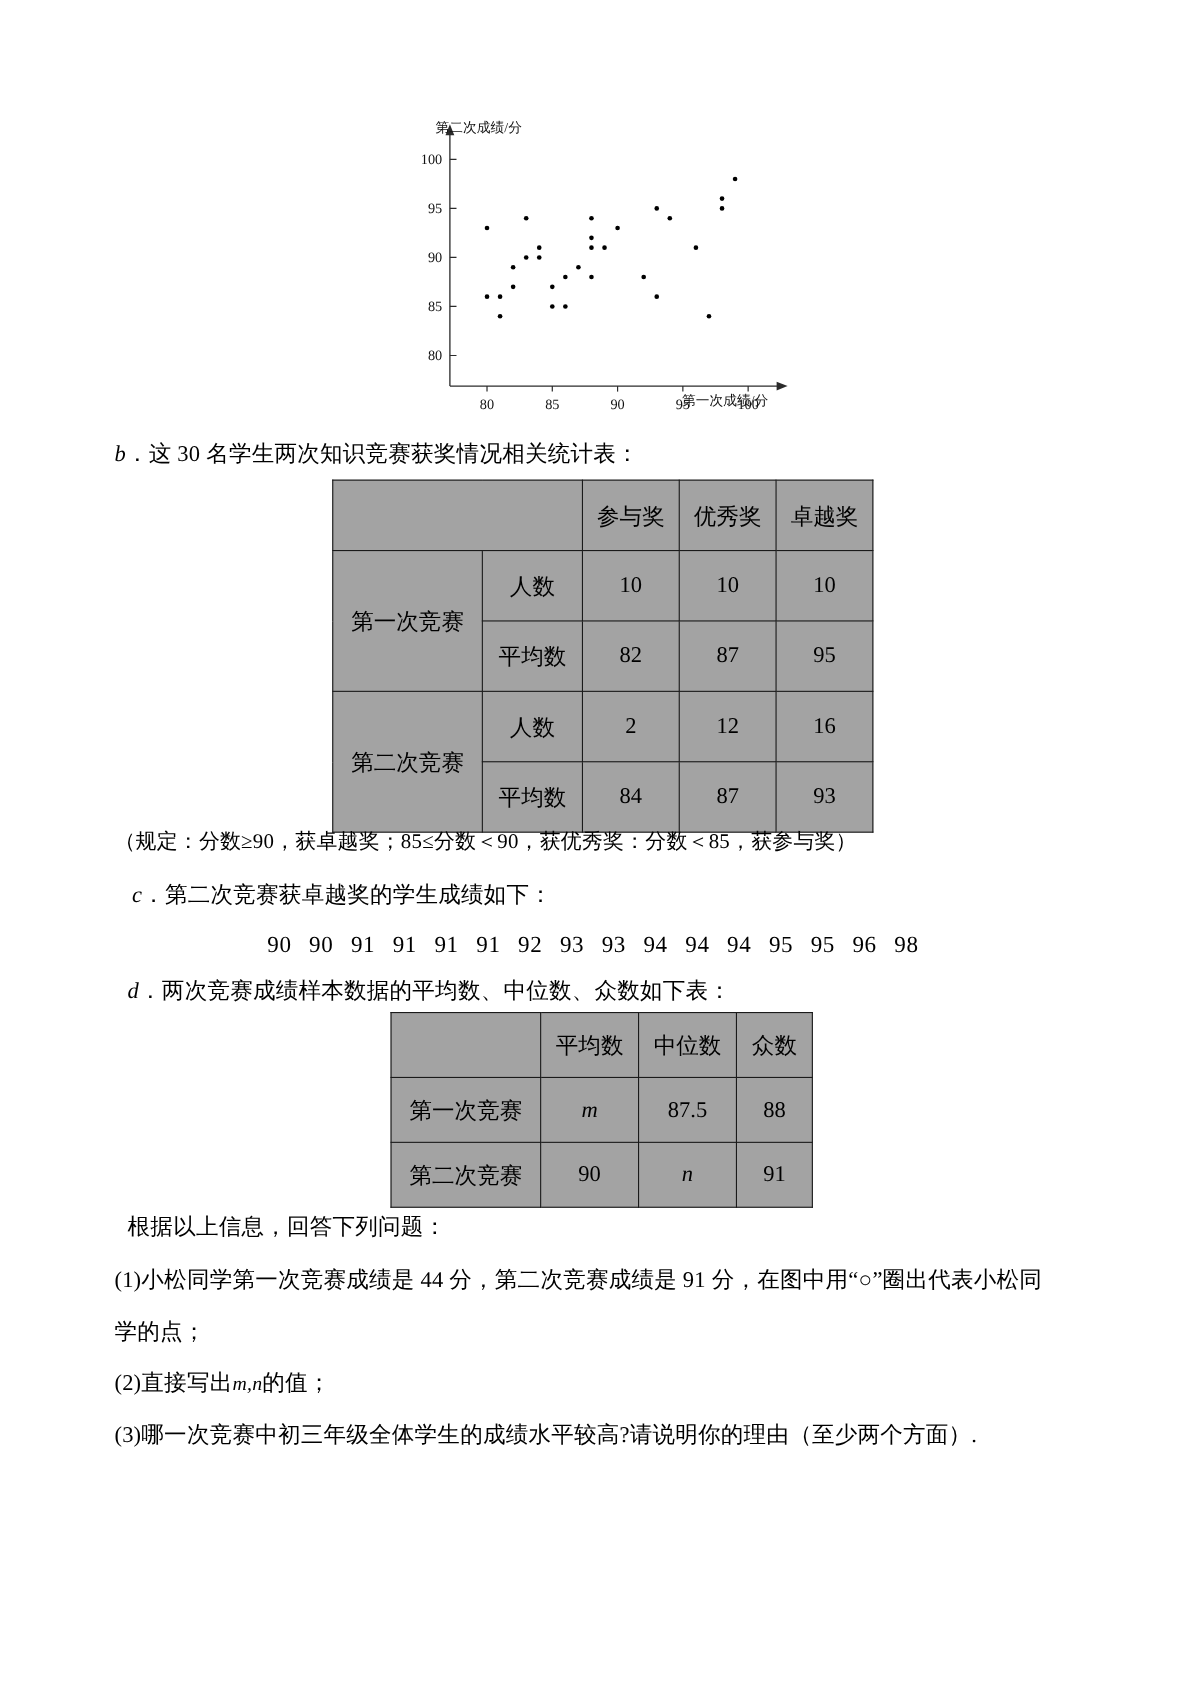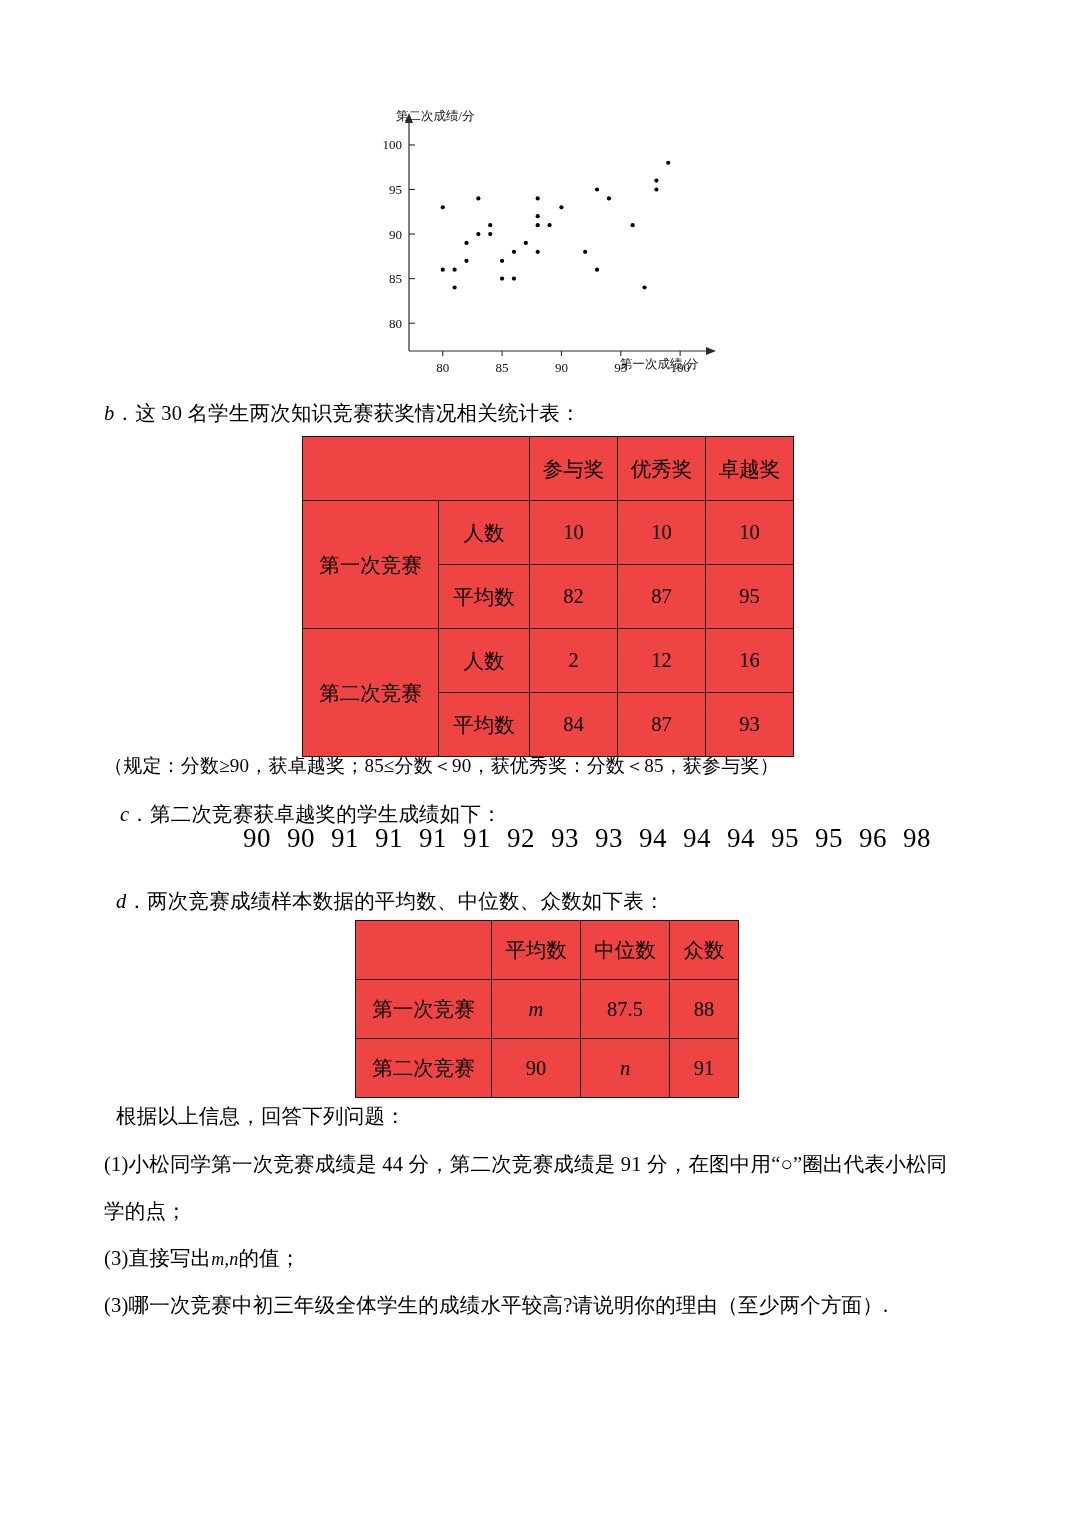--- a/index.html
+++ b/index.html
@@ -45,40 +45,40 @@
     font-family: "Liberation Serif", serif;
   }
   .para .sm {
     font-size: 18px;
     margin-top: 48px;
   }
   .lbl-b { left: 104px; top: 398px; }
   .lbl-rule { left: 104px; top: 752px; font-size: 19px; }
   .lbl-c { left: 104px; top: 799px; margin-left: 16px; }
   .lbl-scores {
-    left: 243px; top: 818px;
-    font-size: 27px;
+    left: 243px; top: 843px;
+    font-size: 21px;
     letter-spacing: 0.5px;
   }
   .lbl-scores span { margin-right: 16px; }
   .lbl-scores span:last-child { margin-right: 0; }
   .lbl-d { left: 116px; top: 886px; }
 
   .q-intro { left: 104px; top: 1101px; margin-left: 12px; }
   .q1      { left: 104px; top: 1149px; }
   .q1b     { left: 104px; top: 1196px; }
   .q2      { left: 104px; top: 1243px; }
   .q3      { left: 104px; top: 1290px; }
 
   
   table.grid {
     position: absolute;
     border-collapse: collapse;
     font-size: 20.5px;
-    background: #ef4444;
+    background: #a3a3a3;
   }
   table.grid td {
     border: 1.4px solid #1a1a1a;
     text-align: center;
     vertical-align: middle;
     padding: 0;
     font-family: "Liberation Serif", "DejaVu Serif", serif;
   }
   table.grid td.blank { border-right-color: #1a1a1a; }
 
@@ -252,18 +252,18 @@
       </tbody>
   </table>
 
   <div class="para q-intro">根据以上信息，回答下列问题：</div>
 
   <div class="para q1">(1)小松同学第一次竞赛成绩是 44 分，第二次竞赛成绩是 91 分，在图中用“○”圈出代表小松同</div>
 
   <div class="para q1b">学的点；</div>
 
   <div class="para q2">
-    <span>(3)直接写出</span><span class="it sm">m,n</span><span>的值；</span>
+    <span>(2)直接写出</span><span class="it sm">m,n</span><span>的值；</span>
   </div>
 
   <div class="para q3">(3)哪一次竞赛中初三年级全体学生的成绩水平较高?请说明你的理由（至少两个方面）.</div>
 
 </div>
 
 </body></html>

